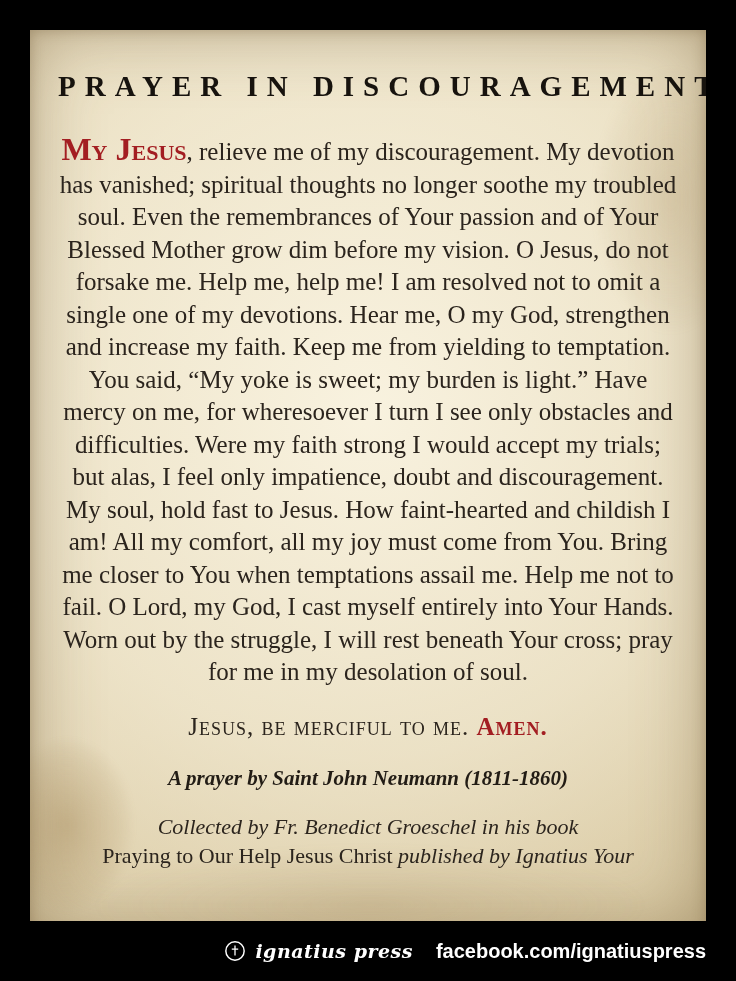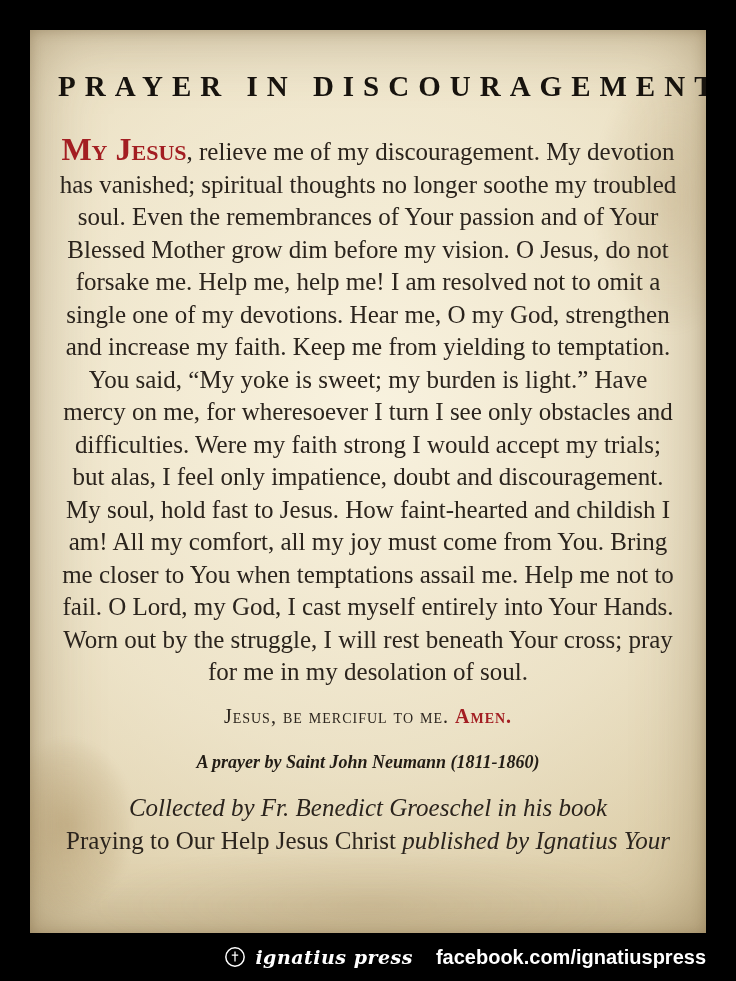--- a/index.html
+++ b/index.html
@@ -74,51 +74,51 @@
     color: #2b241d;
   }
   .opening-invocation {
     color: #a31e22;
     font-variant: small-caps;
     font-weight: 700;
     font-size: 32px;
     line-height: 1;
   }
   .closing-line {
-    margin-top: 16px;
+    margin-top: 24px;
     font-variant: small-caps;
-    font-size: 20px;
+    font-size: 25px;
     letter-spacing: 1px;
     color: #2b241d;
   }
   .closing-amen {
     color: #a31e22;
     font-weight: 700;
   }
   .attribution {
     margin-top: 24px;
-    font-size: 18px;
+    font-size: 21px;
     font-weight: 700;
     font-style: italic;
     color: #221c15;
   }
   .credits {
     margin-top: 18px;
-    font-size: 25px;
+    font-size: 22px;
     line-height: 1.35;
     color: #2b241d;
   }
   .credits .italic { font-style: italic; }
   .credits .roman { font-style: normal; }
   .footer-bar {
     position: absolute;
     left: 0;
     bottom: 0;
     width: 736px;
-    height: 48px;
+    height: 60px;
     display: flex;
     align-items: center;
     justify-content: flex-end;
     padding-right: 30px;
     box-sizing: border-box;
     background: #000000;
     color: #ffffff;
   }
   .logo-group {
     display: flex;

